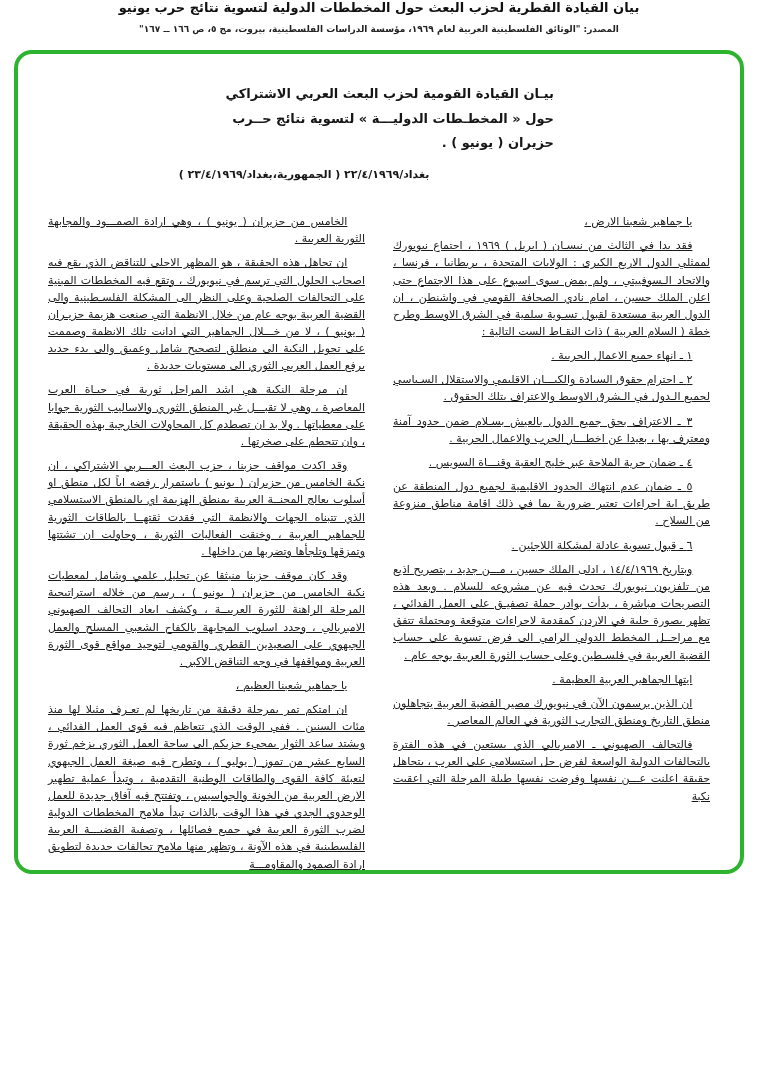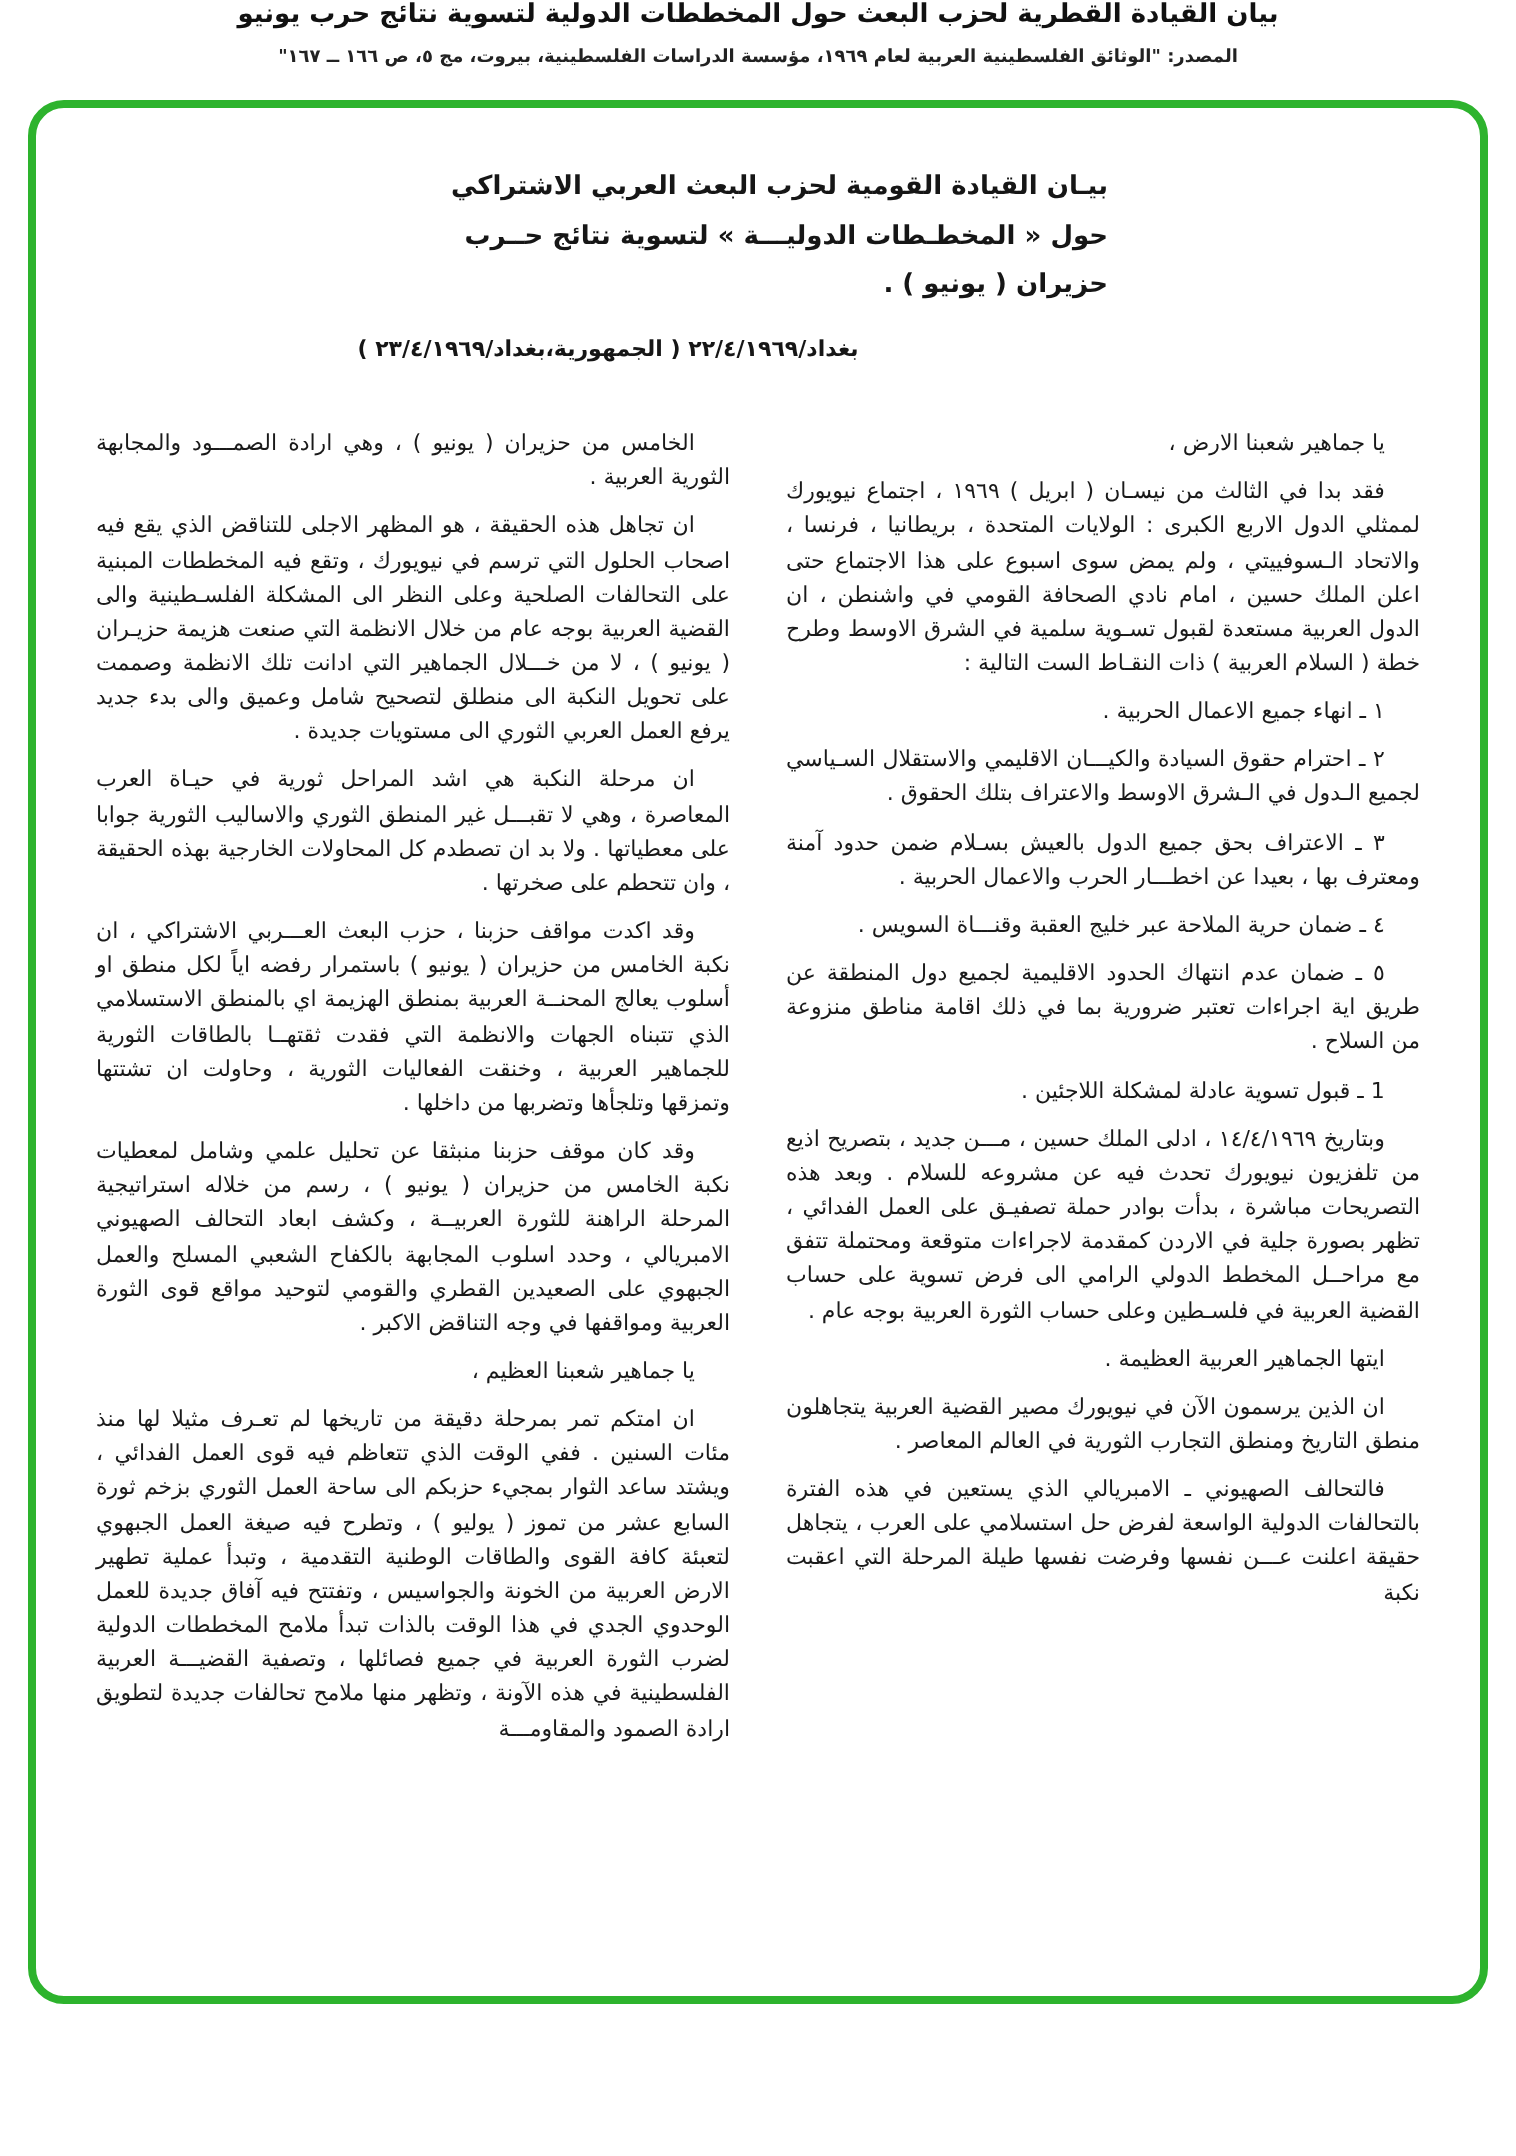--- a/index.html
+++ b/index.html
@@ -30,21 +30,21 @@
   }
   .header-source {
     font-weight: bold;
     font-size: 9px;
     margin-top: 9px;
     color: #222;
   }
   .doc-frame {
     box-sizing: border-box;
     width: 730px;
-    height: 952px;
+    height: 824px;
     margin: 16px auto 0;
     border: 4px solid #2db32d;
     border-radius: 18px;
     padding: 28px 30px 18px;
     overflow: hidden;
     background: #fff;
   }
   .doc-title {
     width: 350px;
     margin: 0 auto;
@@ -67,20 +67,21 @@
     display: flex;
     gap: 28px;
     direction: rtl;
   }
   .doc-col {
     flex: 1 1 0;
     font-size: 11px;
     line-height: 1.56;
     text-align: justify;
     color: #1a1a1a;
+    text-decoration: underline;
   }
   .doc-col p.para {
     margin: 0 0 7px;
     text-indent: 1.6em;
   }
 </style>
 </head>
 <body>
 
 <div class="page">
@@ -102,21 +103,21 @@
 
     <div class="doc-columns">
       <div class="doc-col">
           <p class="para">يا جماهير شعبنا الارض ،</p>
           <p class="para">فقد بدا في الثالث من نيسـان ( ابريل ) ١٩٦٩ ، اجتماع نيويورك لممثلي الدول الاربع الكبرى : الولايات المتحدة ، بريطانيا ، فرنسا ، والاتحاد الـسوفييتي ، ولم يمض سوى اسبوع على هذا الاجتماع حتى اعلن الملك حسين ، امام نادي الصحافة القومي في واشنطن ، ان الدول العربية مستعدة لقبول تسـوية سلمية في الشرق الاوسط وطرح خطة ( السلام العربية ) ذات النقـاط الست التالية :</p>
           <p class="para">١ ـ انهاء جميع الاعمال الحربية .</p>
           <p class="para">٢ ـ احترام حقوق السيادة والكيـــان الاقليمي والاستقلال السـياسي لجميع الـدول في الـشرق الاوسط والاعتراف بتلك الحقوق .</p>
           <p class="para">٣ ـ الاعتراف بحق جميع الدول بالعيش بسـلام ضمن حدود آمنة ومعترف بها ، بعيدا عن اخطـــار الحرب والاعمال الحربية .</p>
           <p class="para">٤ ـ ضمان حرية الملاحة عبر خليج العقبة وقنـــاة السويس .</p>
           <p class="para">٥ ـ ضمان عدم انتهاك الحدود الاقليمية لجميع دول المنطقة عن طريق اية اجراءات تعتبر ضرورية بما في ذلك اقامة مناطق منزوعة من السلاح .</p>
-          <p class="para">1 ـ قبول تسوية عادلة لمشكلة اللاجئين .</p>
+          <p class="para">٦ ـ قبول تسوية عادلة لمشكلة اللاجئين .</p>
           <p class="para">وبتاريخ ١٤/٤/١٩٦٩ ، ادلى الملك حسين ، مـــن جديد ، بتصريح اذيع من تلفزيون نيويورك تحدث فيه عن مشروعه للسلام . وبعد هذه التصريحات مباشرة ، بدأت بوادر حملة تصفيـق على العمل الفدائي ، تظهر بصورة جلية في الاردن كمقدمة لاجراءات متوقعة ومحتملة تتفق مع مراحــل المخطط الدولي الرامي الى فرض تسوية على حساب القضية العربية في فلسـطين وعلى حساب الثورة العربية بوجه عام .</p>
           <p class="para">ايتها الجماهير العربية العظيمة .</p>
           <p class="para">ان الذين يرسمون الآن في نيويورك مصير القضية العربية يتجاهلون منطق التاريخ ومنطق التجارب الثورية في العالم المعاصر .</p>
           <p class="para">فالتحالف الصهيوني ـ الامبريالي الذي يستعين في هذه الفترة بالتحالفات الدولية الواسعة لفرض حل استسلامي على العرب ، يتجاهل حقيقة اعلنت عـــن نفسها وفرضت نفسها طيلة المرحلة التي اعقبت نكبة</p>
         </div>
       <div class="doc-col">
           <p class="para">الخامس من حزيران ( يونيو ) ، وهي ارادة الصمـــود والمجابهة الثورية العربية .</p>
           <p class="para">ان تجاهل هذه الحقيقة ، هو المظهر الاجلى للتناقض الذي يقع فيه اصحاب الحلول التي ترسم في نيويورك ، وتقع فيه المخططات المبنية على التحالفات الصلحية وعلى النظر الى المشكلة الفلسـطينية والى القضية العربية بوجه عام من خلال الانظمة التي صنعت هزيمة حزيـران ( يونيو ) ، لا من خـــلال الجماهير التي ادانت تلك الانظمة وصممت على تحويل النكبة الى منطلق لتصحيح شامل وعميق والى بدء جديد يرفع العمل العربي الثوري الى مستويات جديدة .</p>
           <p class="para">ان مرحلة النكبة هي اشد المراحل ثورية في حيـاة العرب المعاصرة ، وهي لا تقبـــل غير المنطق الثوري والاساليب الثورية جوابا على معطياتها . ولا بد ان تصطدم كل المحاولات الخارجية بهذه الحقيقة ، وان تتحطم على صخرتها .</p>
           <p class="para">وقد اكدت مواقف حزبنا ، حزب البعث العـــربي الاشتراكي ، ان نكبة الخامس من حزيران ( يونيو ) باستمرار رفضه اياً لكل منطق او أسلوب يعالج المحنــة العربية بمنطق الهزيمة اي بالمنطق الاستسلامي الذي تتبناه الجهات والانظمة التي فقدت ثقتهــا بالطاقات الثورية للجماهير العربية ، وخنقت الفعاليات الثورية ، وحاولت ان تشتتها وتمزقها وتلجأها وتضربها من داخلها .</p>

